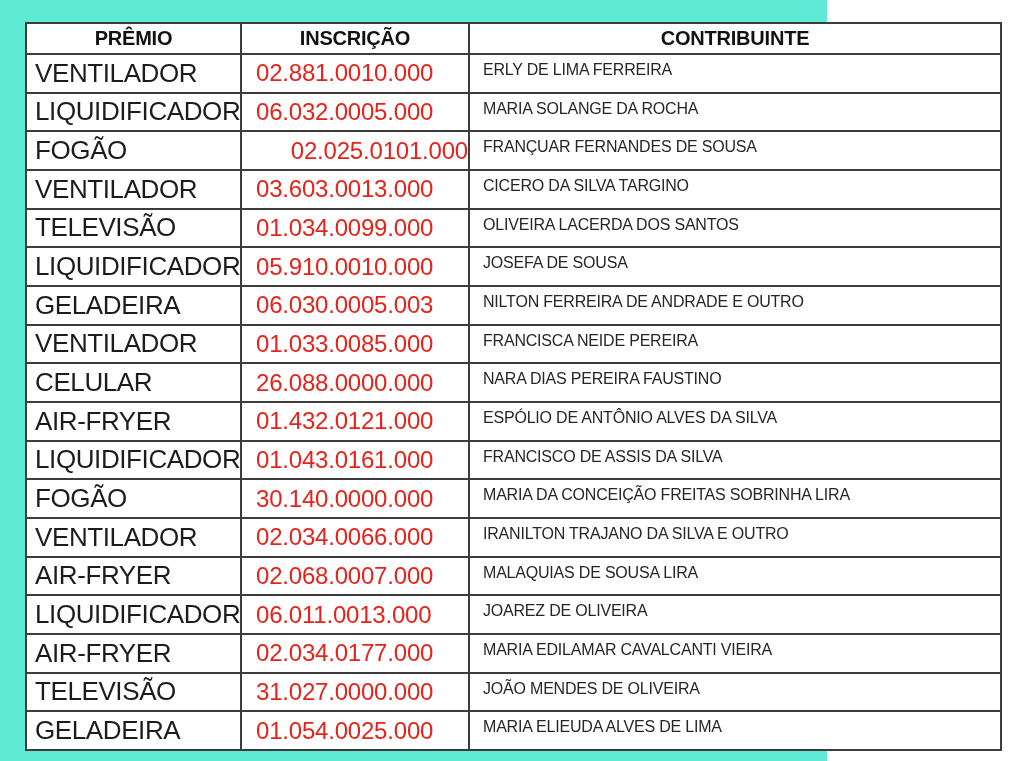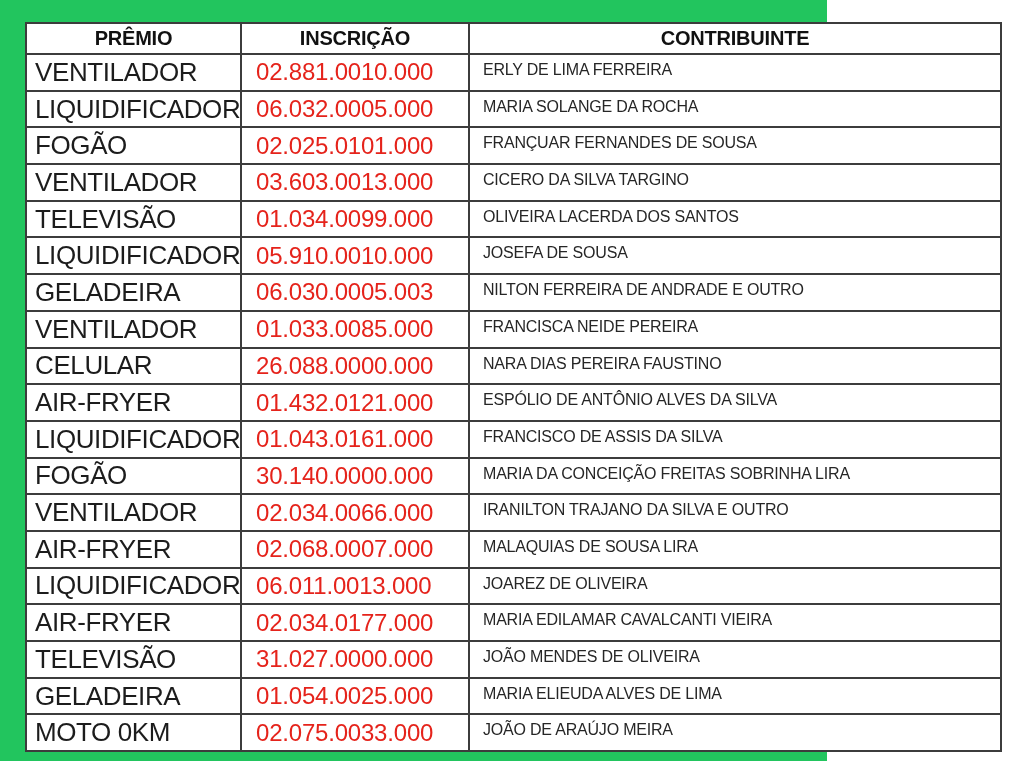--- a/index.html
+++ b/index.html
@@ -7,21 +7,21 @@
     width: 1024px;
     height: 761px;
     background: #ffffff;
     font-family: "Liberation Sans", sans-serif;
     overflow: hidden;
   }
   .page {
     position: relative;
     width: 827px;
     height: 761px;
-    background: #22c55e;
+    background: #5eead4;
   }
   table.prize-table {
     position: absolute;
     left: 25px;
     top: 22px;
     width: 975px;
     height: 729px;
     border-collapse: collapse;
     table-layout: fixed;
     background: #ffffff;
@@ -93,21 +93,21 @@
   </tr>
 
   <tr>
     <td class="col-premio">LIQUIDIFICADOR</td>
     <td class="col-inscricao" style="color: rgb(229, 35, 27);">06.032.0005.000</td>
     <td class="col-contribuinte">MARIA SOLANGE DA ROCHA</td>
   </tr>
 
   <tr>
     <td class="col-premio">FOGÃO</td>
-    <td class="col-inscricao" style="color: rgb(229, 35, 27);">02.025.0101.000</td>
+    <td class="col-inscricao" style="color: rgb(229, 35, 27); text-align: right;">02.025.0101.000</td>
     <td class="col-contribuinte">FRANÇUAR FERNANDES DE SOUSA</td>
   </tr>
 
   <tr>
     <td class="col-premio">VENTILADOR</td>
     <td class="col-inscricao" style="color: rgb(229, 35, 27);">03.603.0013.000</td>
     <td class="col-contribuinte">CICERO DA SILVA TARGINO</td>
   </tr>
 
   <tr>
@@ -187,20 +187,15 @@
     <td class="col-inscricao" style="color: rgb(229, 35, 27);">31.027.0000.000</td>
     <td class="col-contribuinte">JOÃO MENDES DE OLIVEIRA</td>
   </tr>
 
   <tr>
     <td class="col-premio">GELADEIRA</td>
     <td class="col-inscricao" style="color: rgb(229, 35, 27);">01.054.0025.000</td>
     <td class="col-contribuinte">MARIA ELIEUDA ALVES DE LIMA</td>
   </tr>
 
-  <tr>
-    <td class="col-premio">MOTO 0KM</td>
-    <td class="col-inscricao" style="color: rgb(229, 35, 27);">02.075.0033.000</td>
-    <td class="col-contribuinte">JOÃO DE ARAÚJO MEIRA</td>
-  </tr>
 </tbody>
   </table>
 </div>
 
 </body></html>

